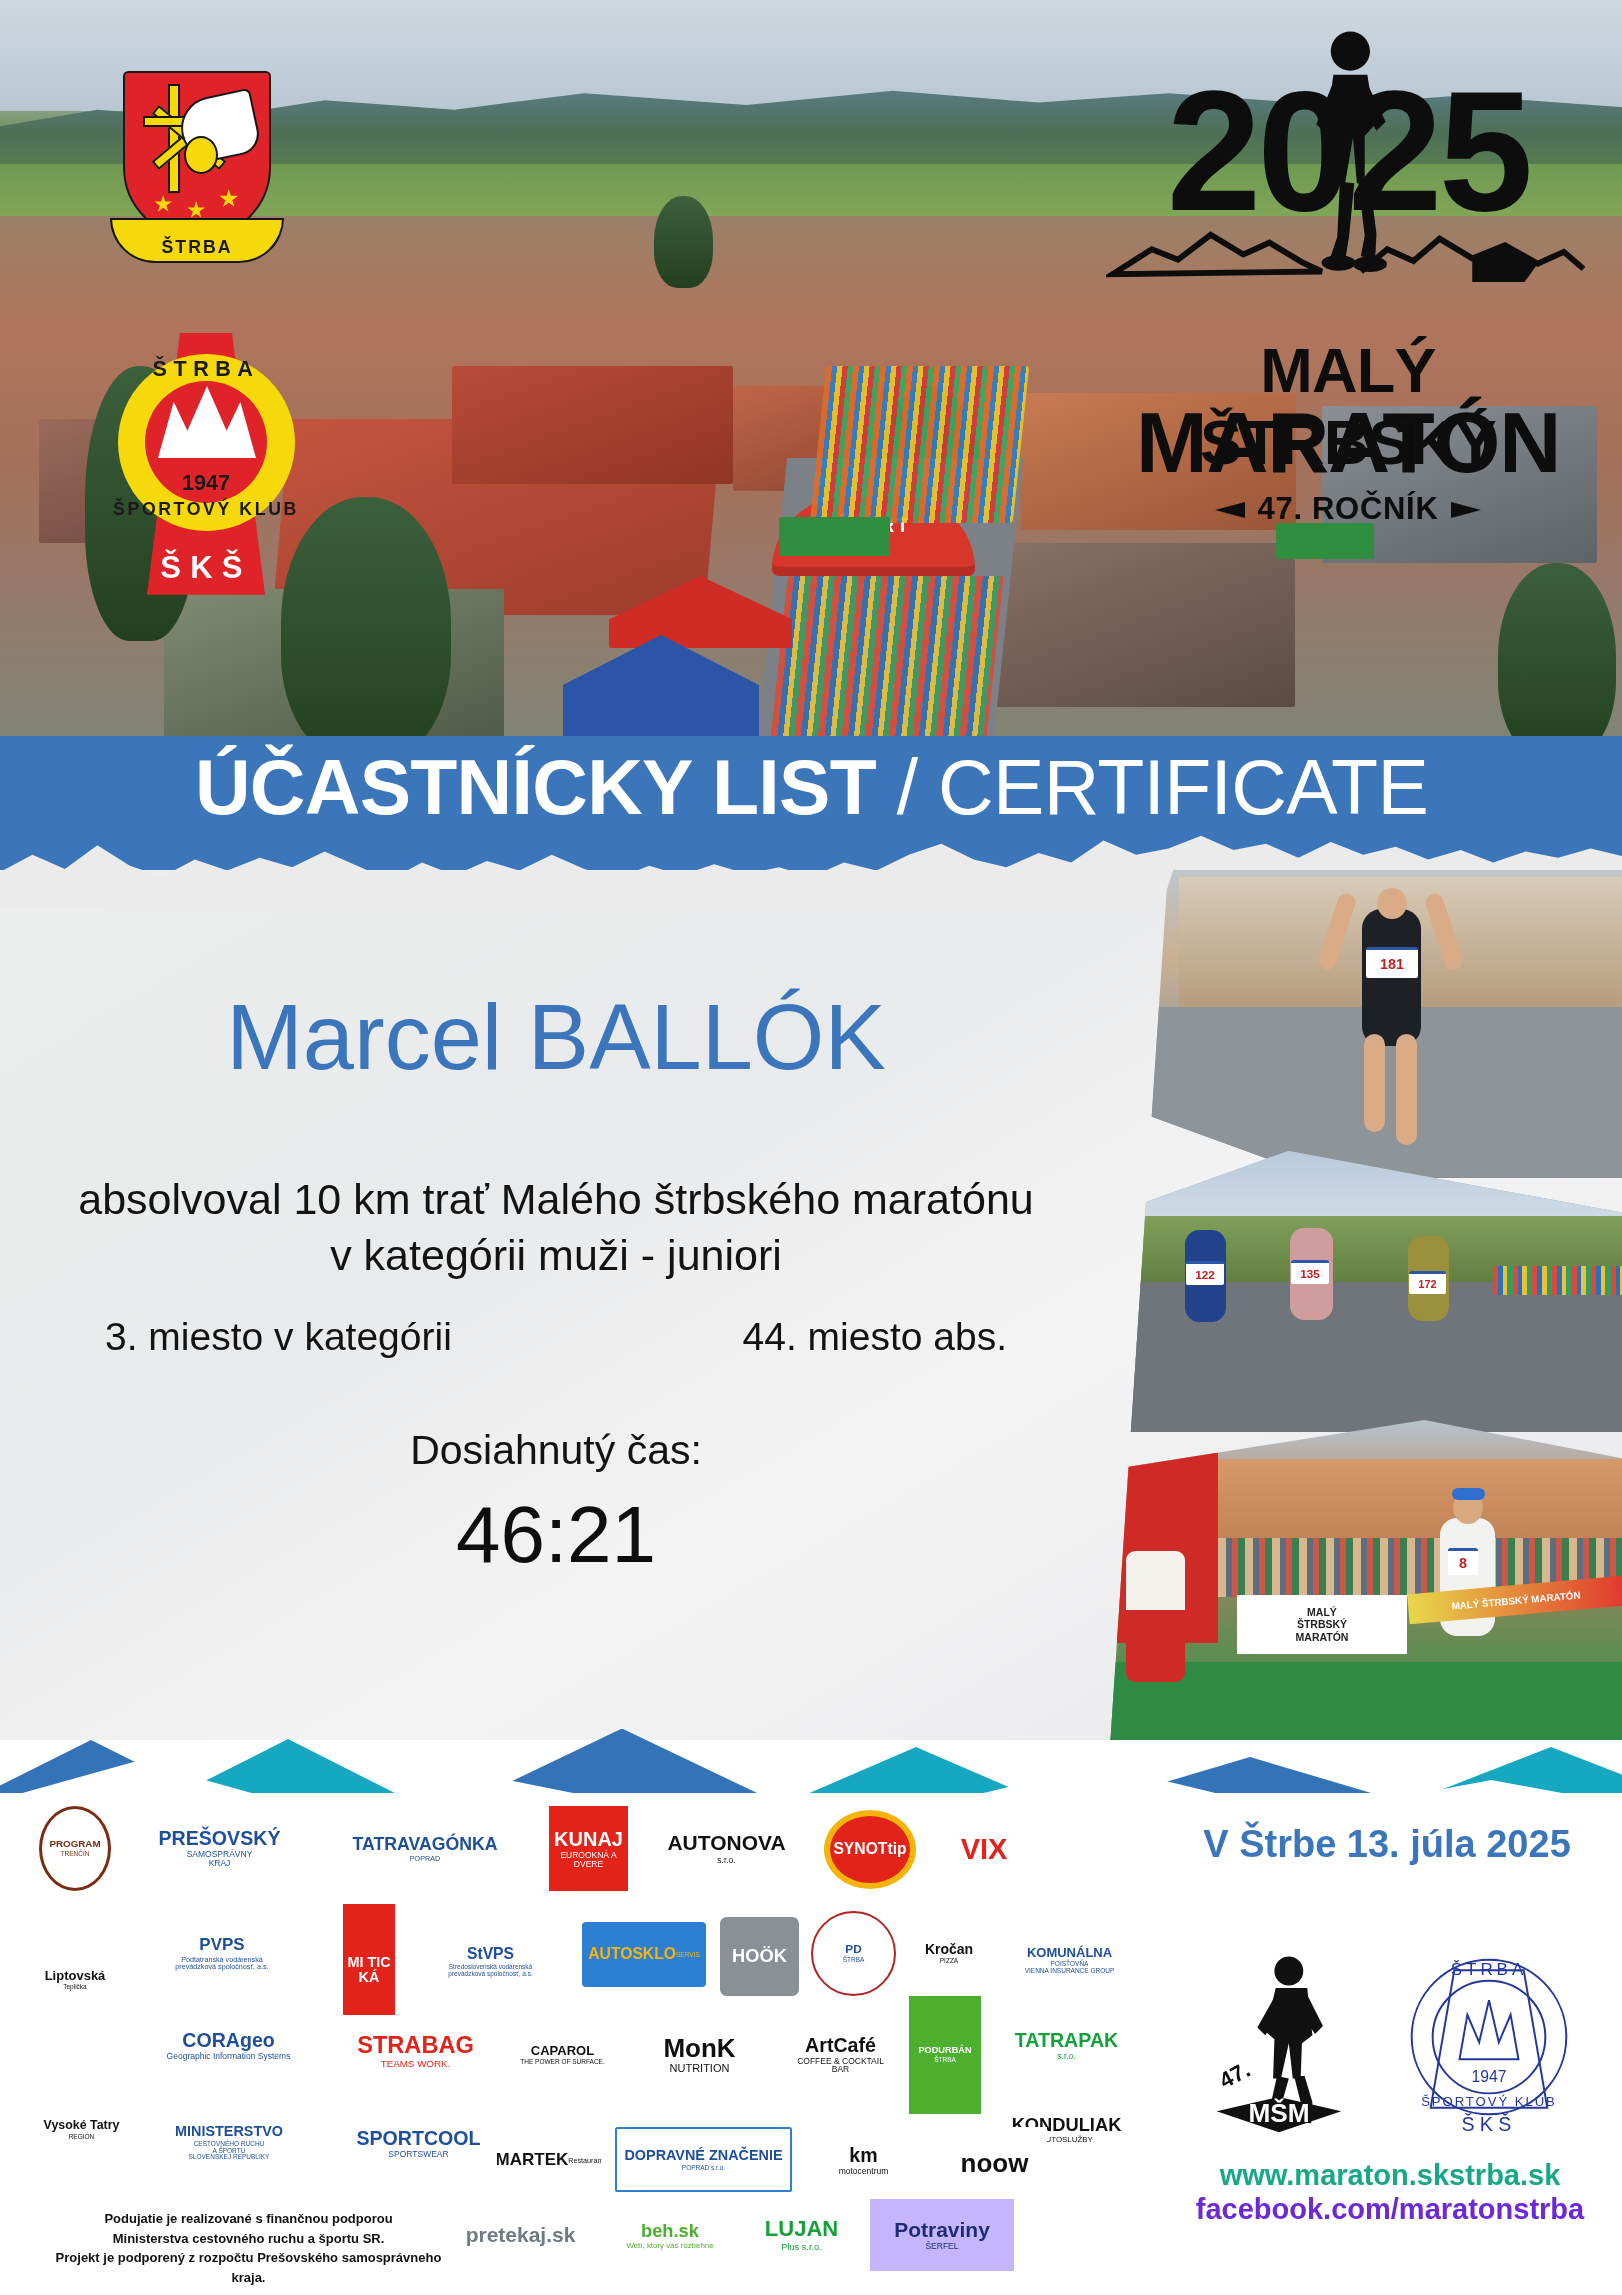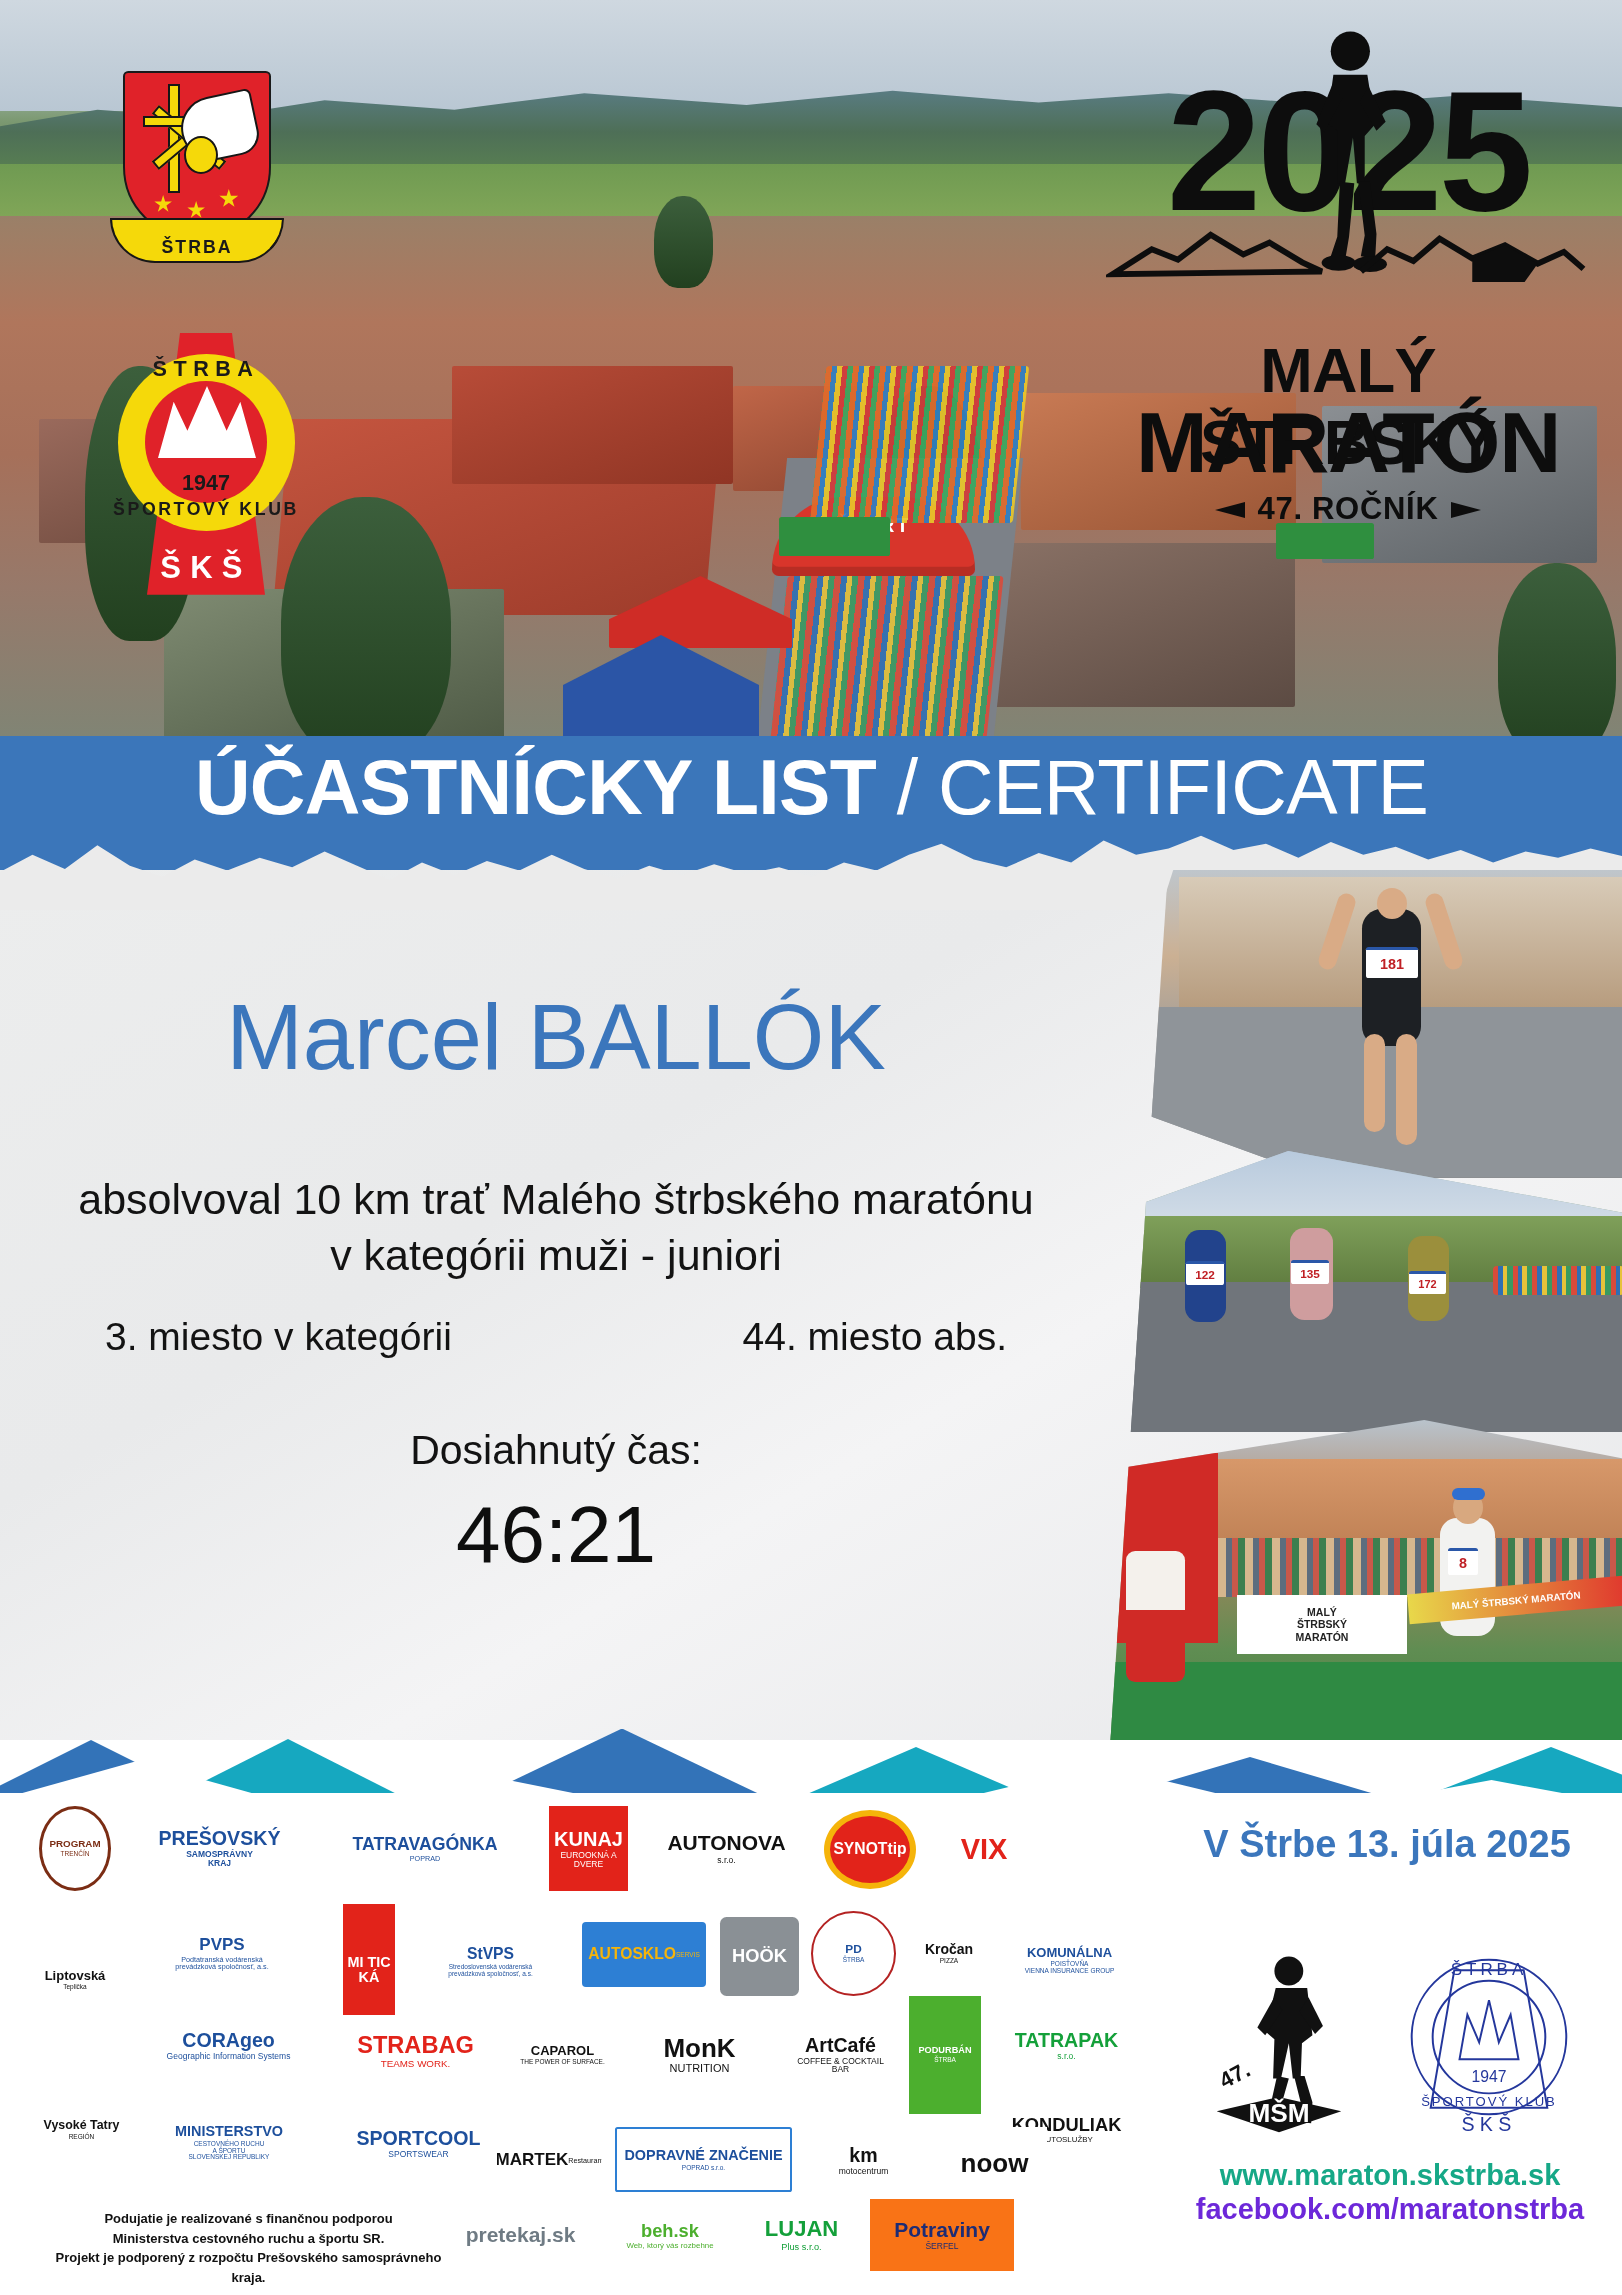--- a/index.html
+++ b/index.html
@@ -293,21 +293,21 @@
 
   <div class="footer">
 
     <div class="sponsors">
         <div class="logo" style="left: 0px; top: 0px; width: 72px; height: 85px; color: rgb(123, 45, 20); background: rgb(255, 255, 255); border-radius: 50%; border: 3.9px solid rgb(123, 45, 20); flex-direction: column; padding: 2.6px; box-sizing: border-box;">
           <div style="font-size: 9.8px; font-weight: bold;">PROGRAM</div>
           <div style="font-size: 6.5px; font-weight: normal; white-space: pre-line; margin-top: 2px;">TRENČÍN</div>
         </div>
         <div class="logo" style="left: 92px; top: 5.2px; width: 177px; height: 73px; color: rgb(29, 79, 156); background: rgb(255, 255, 255); border-radius: 0px; border: none; flex-direction: column; padding: 2.6px; box-sizing: border-box;">
           <div style="font-size: 19.6px; font-weight: bold;">PREŠOVSKÝ</div>
-          <div style="font-size: 8.5px; font-weight: bold; white-space: pre-line; margin-top: 2px;">SAMOSPRÁVNY
+          <div style="font-size: 8.5px; font-weight: normal; white-space: pre-line; margin-top: 2px;">SAMOSPRÁVNY
 KRAJ</div>
         </div>
         <div class="logo" style="left: 288px; top: 6.5px; width: 196px; height: 72px; color: rgb(29, 79, 156); background: rgb(255, 255, 255); border-radius: 0px; border: none; flex-direction: column; padding: 2.6px; box-sizing: border-box;">
           <div style="font-size: 17.7px; font-weight: bold;">TATRAVAGÓNKA</div>
           <div style="font-size: 7.2px; font-weight: normal; white-space: pre-line; margin-top: 2px;">POPRAD</div>
         </div>
         <div class="logo" style="left: 510px; top: 0px; width: 79px; height: 85px; color: rgb(255, 255, 255); background: rgb(226, 35, 26); border-radius: 0px; border: none; flex-direction: column; padding: 2.6px; box-sizing: border-box;">
           <div style="font-size: 20px; font-weight: bold;">KUNAJ</div>
           <div style="font-size: 8.5px; font-weight: normal; white-space: pre-line; margin-top: 2px;">EUROOKNÁ A DVERE</div>
         </div>
@@ -423,21 +423,21 @@
           <div style="font-size: 21px; font-weight: bold;">pretekaj.sk</div>
         </div>
         <div class="logo" style="left: 569px; top: 402px; width: 124px; height: 56px; color: rgb(76, 175, 46); background: rgb(255, 255, 255); border-radius: 0px; border: none; flex-direction: column; padding: 2.6px; box-sizing: border-box;">
           <div style="font-size: 18.3px; font-weight: bold;">beh.sk</div>
           <div style="font-size: 7.9px; font-weight: normal; white-space: pre-line; margin-top: 2px;">Web, ktorý vás rozbehne</div>
         </div>
         <div class="logo" style="left: 707px; top: 393px; width: 111px; height: 72px; color: rgb(20, 160, 58); background: rgb(255, 255, 255); border-radius: 0px; border: none; flex-direction: column; padding: 2.6px; box-sizing: border-box;">
           <div style="font-size: 22px; font-weight: bold;">LUJAN</div>
           <div style="font-size: 9.2px; font-weight: normal; white-space: pre-line; margin-top: 2px;">Plus s.r.o.</div>
         </div>
-        <div class="logo" style="left: 831px; top: 393px; width: 144px; height: 72px; color: rgb(29, 44, 116); background: #f97316; border-radius: 0px; border: none; flex-direction: column; padding: 2.6px; box-sizing: border-box; align-items: center;">
+        <div class="logo" style="left: 831px; top: 393px; width: 144px; height: 72px; color: rgb(29, 44, 116); background: #c4b5fd; border-radius: 0px; border: none; flex-direction: column; padding: 2.6px; box-sizing: border-box; align-items: center;">
           <div style="font-size: 21px; font-weight: bold;">Potraviny</div>
           <div style="font-size: 8.5px; font-weight: normal; white-space: pre-line; margin-top: 2px;">ŠERFEL</div>
         </div>
       </div>
 
     <div class="support-text">
       <div>Podujatie je realizované s finančnou podporou</div>
       <div>Ministerstva cestovného ruchu a športu SR.</div>
       <div>Projekt je podporený z rozpočtu Prešovského samosprávneho kraja.</div>
     </div>

